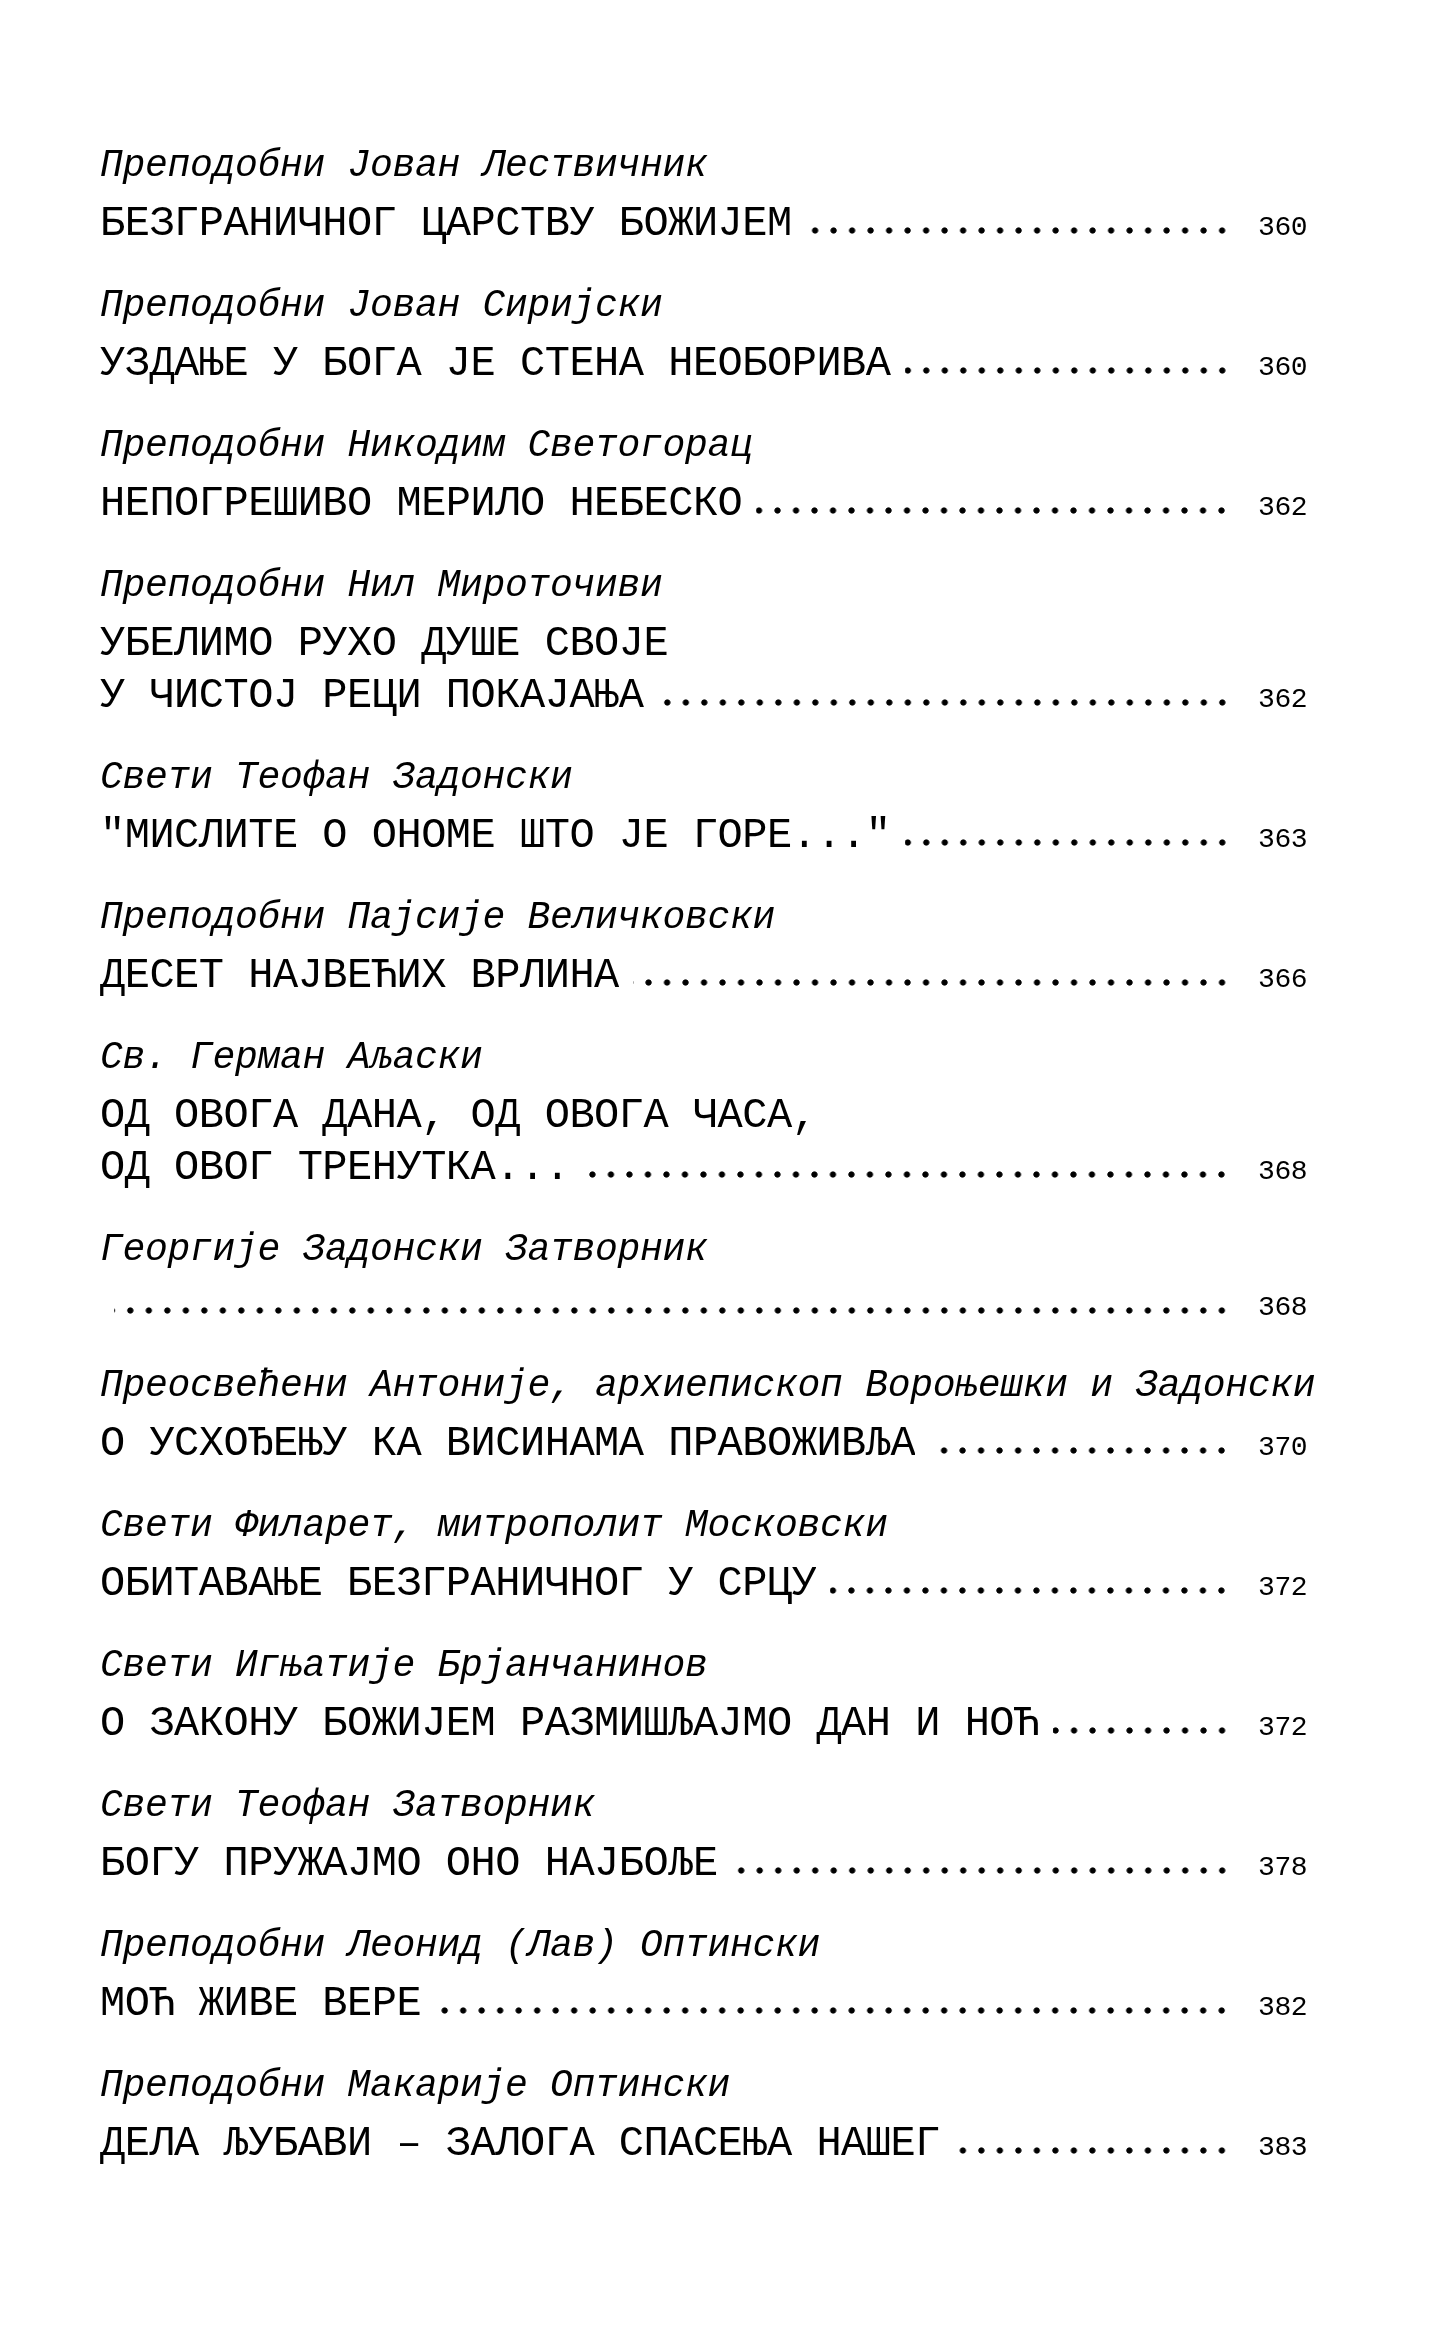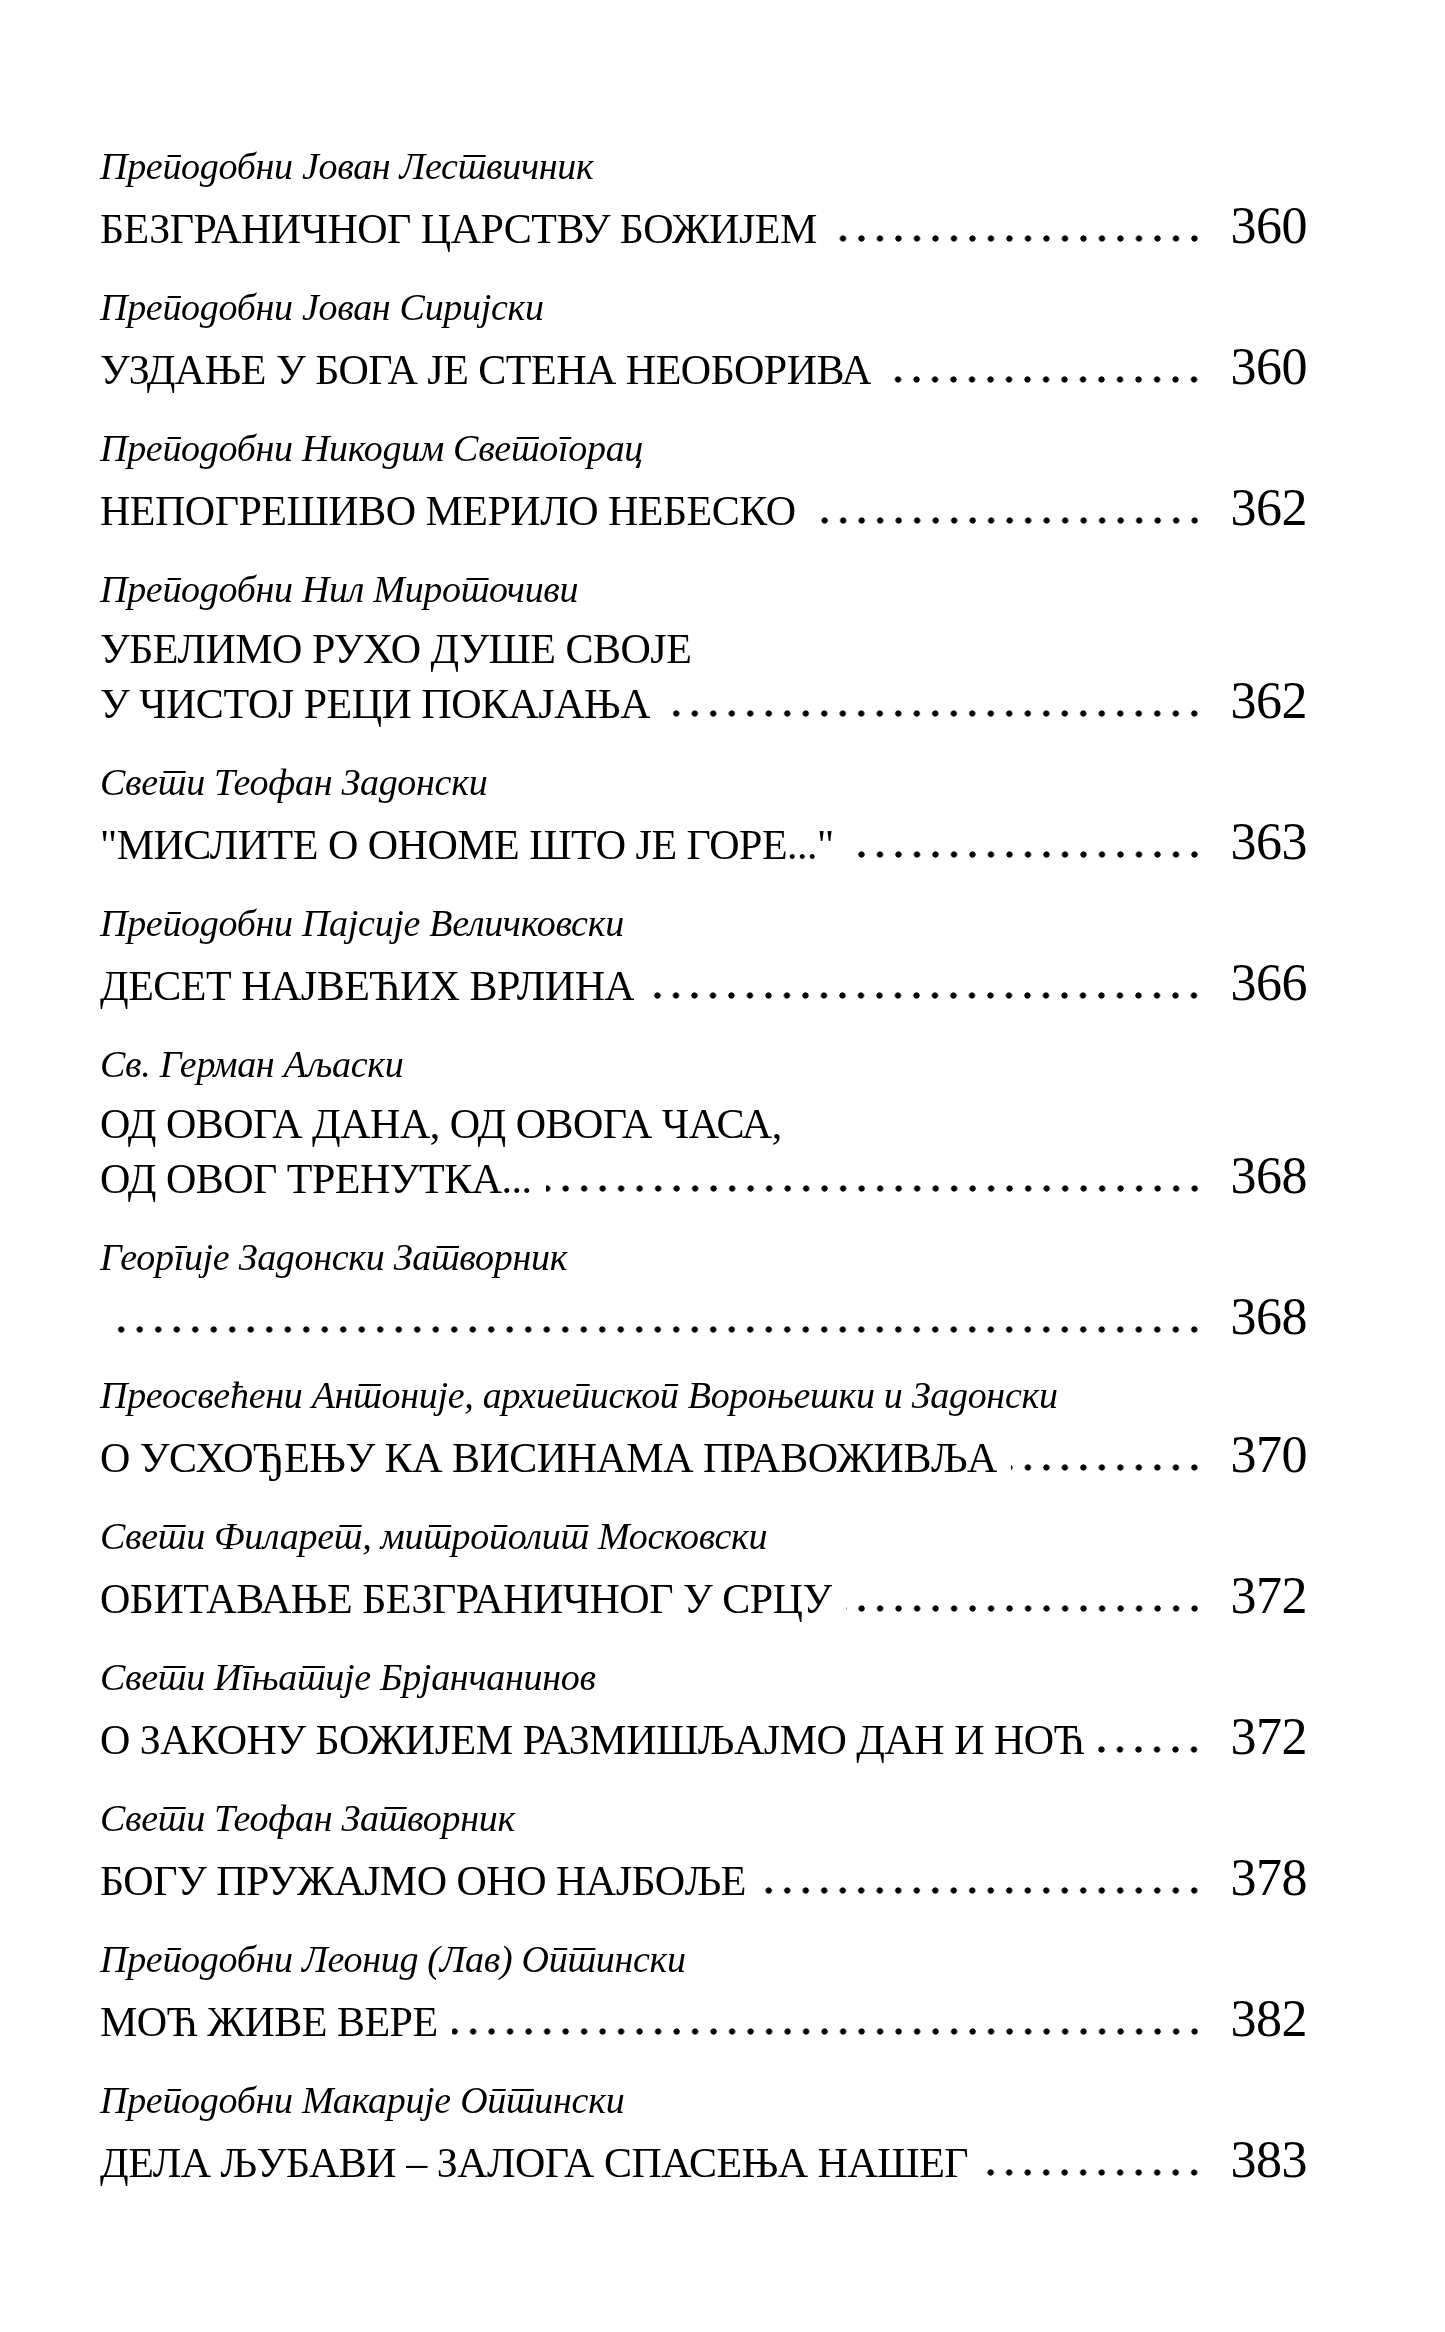--- a/index.html
+++ b/index.html
@@ -12,20 +12,21 @@
     width: 1445px;
     height: 2332px;
     overflow: hidden;
     font-family: "Liberation Serif", serif;
   }
   main.toc-page {
     box-sizing: border-box;
     width: 1445px;
     height: 2228px;
     padding: 140px 138px 0 100px;
+    font-family: Liberation Mono, monospace;
   }
   .toc-entry {
     margin-bottom: 26px;
   }
   .author-row {
     line-height: 52px;
     white-space: nowrap;
   }
   .author {
     font-style: italic;
@@ -48,21 +49,21 @@
     flex: 1 1 auto;
     min-width: 22px;
     height: 9px;
     margin: 0 4px 0 14px;
     background-image: radial-gradient(circle, #000 2.7px, rgba(0,0,0,0) 3.5px);
     background-size: 18.5px 9px;
     background-repeat: repeat-x;
     background-position: right center;
   }
   .pagenum {
-    font-size: 52px;
+    font-size: 28px;
     letter-spacing: -0.5px;
     flex: 0 0 auto;
     margin-left: 23px;
   }
 </style>
 </head>
 <body>
 
 <main class="toc-page">
   <section id="entries">

